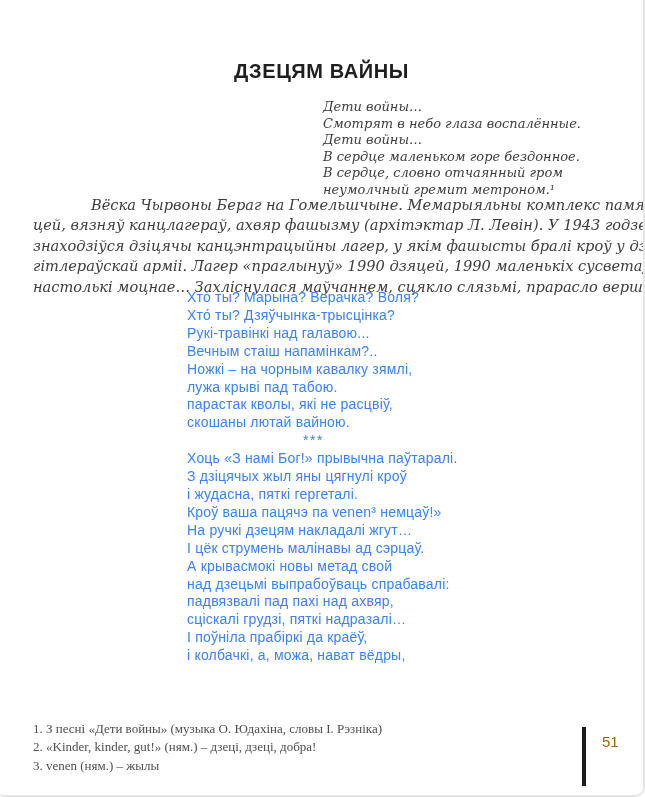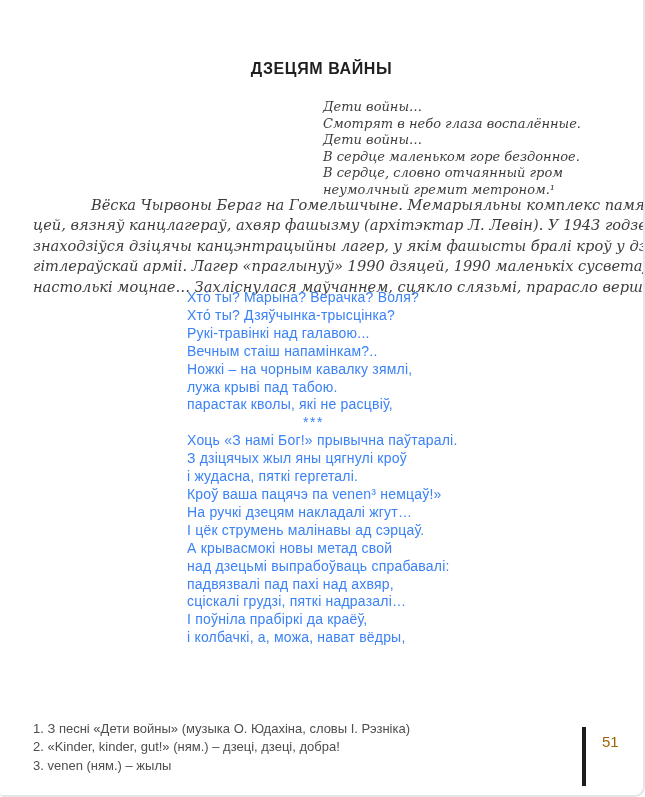--- a/index.html
+++ b/index.html
@@ -11,21 +11,21 @@
     overflow:hidden;
     border-right:2px solid #e6e6e6;
     border-bottom:2px solid #e5e5e5;
     border-radius:0 0 10px 4px;
     font-family:"Liberation Sans", sans-serif;
   }
   .title {
     position:absolute; top:60px; left:0; right:0;
     margin:0; text-align:center;
     font-family:"Liberation Sans", sans-serif;
-    font-size:16px; font-weight:700; letter-spacing:0.6px;
+    font-size:20px; font-weight:700; letter-spacing:0.6px;
     color:#1f1f1f;
   }
   .epigraph {
     position:absolute; left:323px; top:99px;
     font-family:"DejaVu Serif", serif;
     font-style:italic;
     font-size:13px; line-height:16.6px;
     color:#3c3c3c;
     white-space:nowrap;
   }
@@ -42,21 +42,21 @@
     position:absolute; left:187px; top:289px;
     font-family:"Liberation Sans", sans-serif;
     font-size:14px; line-height:17.9px;
     letter-spacing:0.2px;
     color:#3b82f6;
     white-space:nowrap;
   }
   .separator { padding-left:116px; letter-spacing:1.5px; }
   .footnotes {
     position:absolute; left:33px; top:720px;
-    font-family:Liberation Sans, sans-serif;
+    font-family:Liberation Serif, serif;
     font-size:13px; line-height:18.4px;
     color:#4e4e4e;
     white-space:nowrap;
   }
   .pagenum-bar {
     position:absolute; left:582px; top:727px;
     width:4px; height:59px;
     background:#1d1d1d;
   }
   .pagenum {
@@ -91,20 +91,21 @@
 
   <div class="poem">
     <div>
         <div class="poem-line">Хто́ ты? Марына? Верачка? Воля?</div>
         <div class="poem-line">Хто́ ты? Дзяўчынка-трысцінка?</div>
         <div class="poem-line">Рукі-травінкі над галавою...</div>
         <div class="poem-line">Вечным стаіш напамінкам?..</div>
         <div class="poem-line">Ножкі – на чорным кавалку зямлі,</div>
         <div class="poem-line">лужа крыві пад табою.</div>
         <div class="poem-line">парастак кволы, які не расцвіў,</div>
+        <div class="poem-line">скошаны лютай вайною.</div>
       </div>
     <div class="separator">***</div>
     <div>
         <div class="poem-line">Хоць «З намі Бог!» прывычна паўтаралі.</div>
         <div class="poem-line">З дзіцячых жыл яны цягнулі кроў</div>
         <div class="poem-line">і жудасна, пяткі гергеталі.</div>
         <div class="poem-line">Кроў ваша пацячэ па venen³ немцаў!»</div>
         <div class="poem-line">На ручкі дзецям накладалі жгут…</div>
         <div class="poem-line">І цёк струмень малінавы ад сэрцаў.</div>
         <div class="poem-line">А крывасмокі новы метад свой</div>

